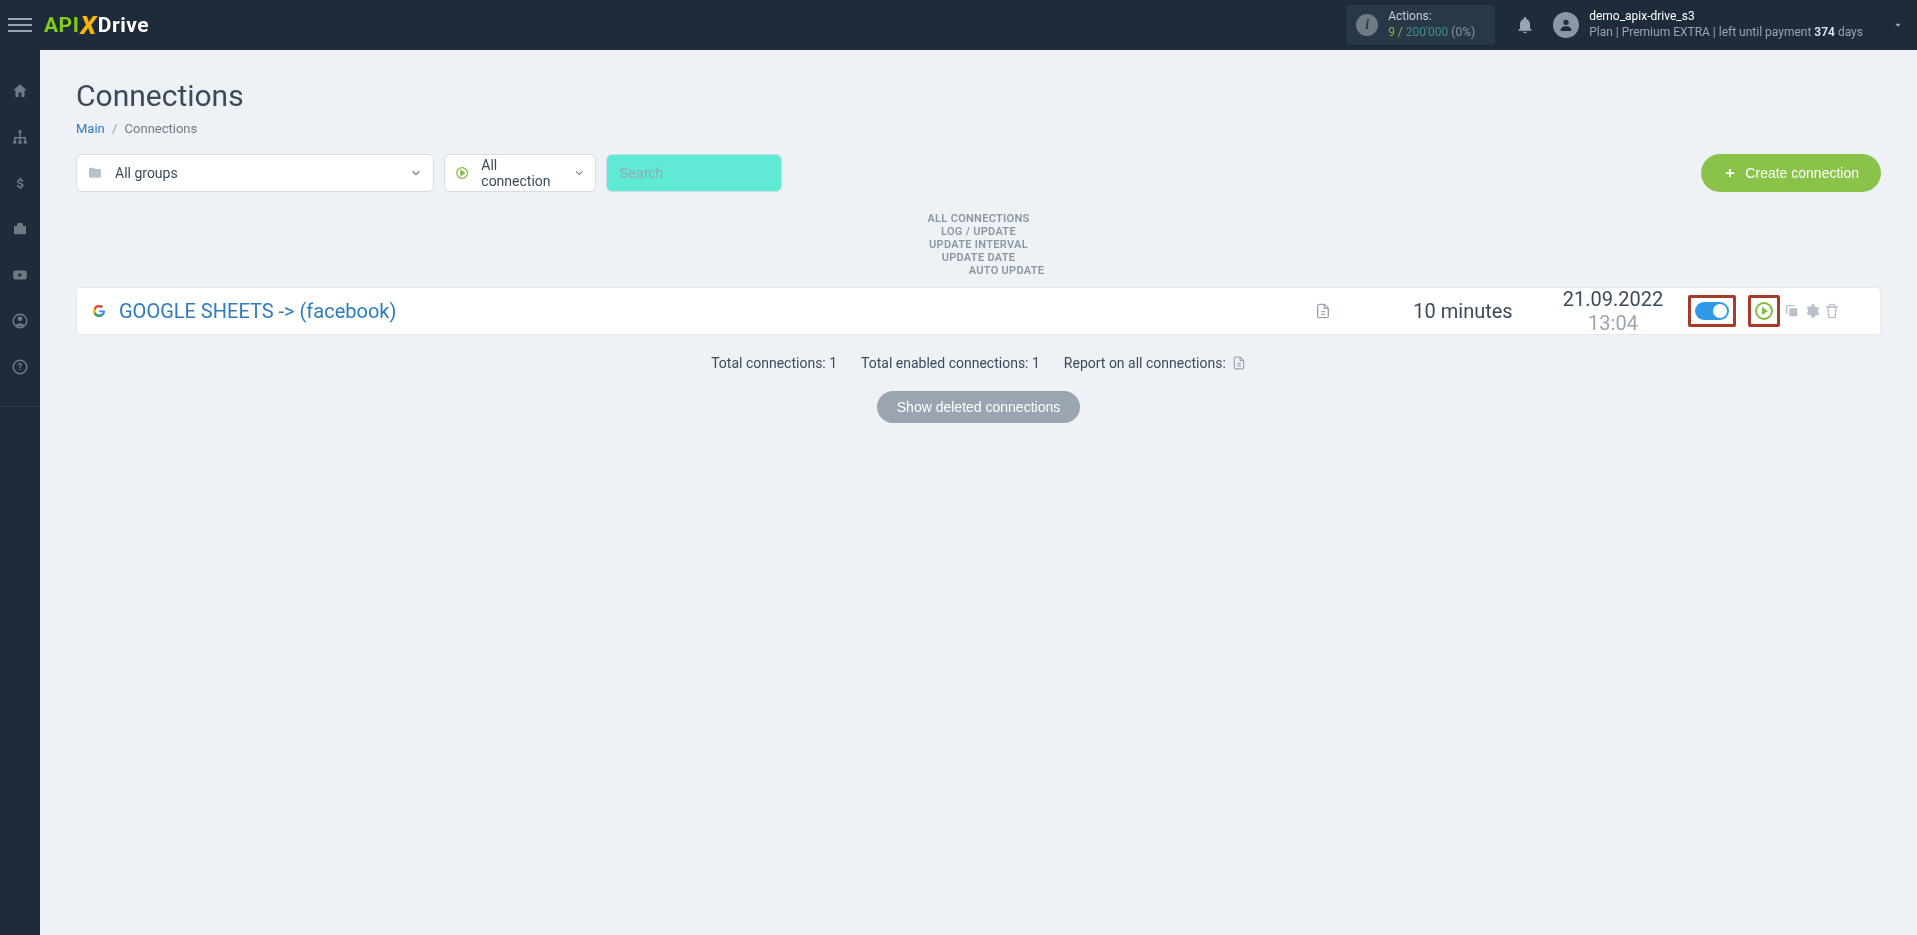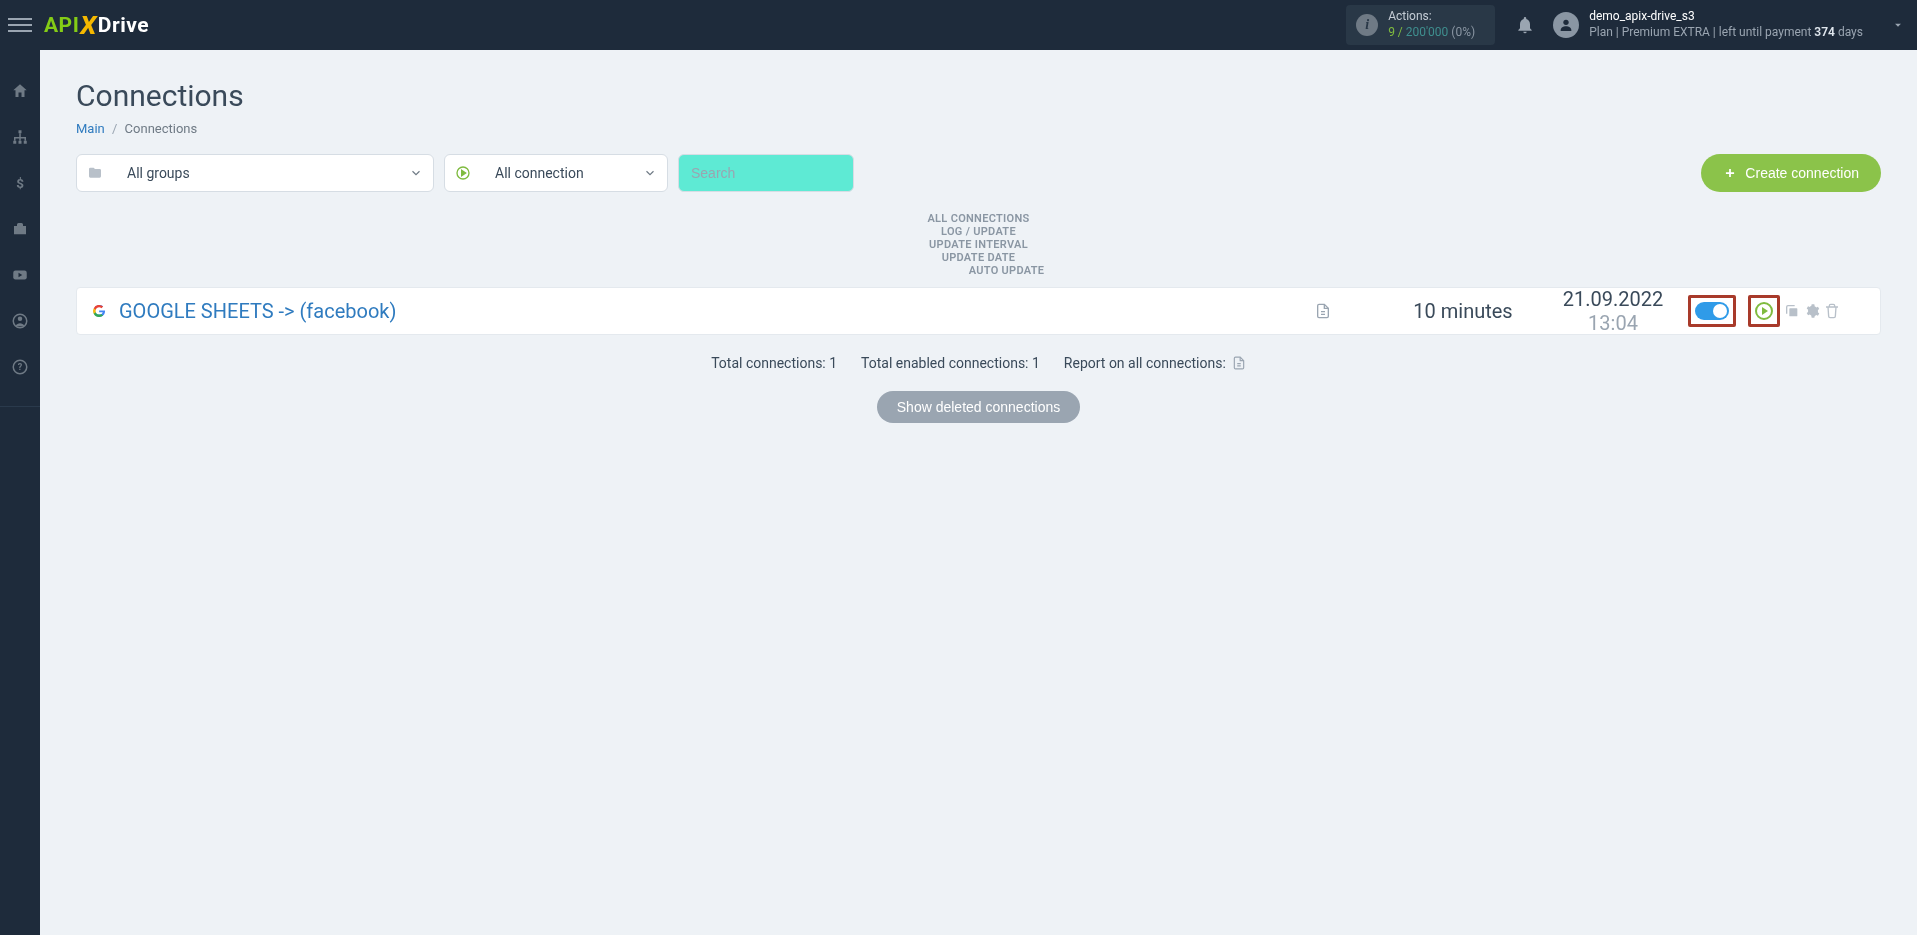--- a/index.html
+++ b/index.html
@@ -37,23 +37,23 @@
 .sidebar .nav-item svg { width: 18px; height: 18px; }
 .sidebar .divider { width: 100%; height: 1px; background: #2a3a4c; margin-top: 6px; }
 
 .main { flex: 1; padding: 28px 36px; overflow: auto; }
 .page-title { font-size: 30px; font-weight: 400; color: #3a4a5a; margin-bottom: 8px; }
 .breadcrumb { font-size: 13px; color: #6f7a85; margin-bottom: 18px; }
 .breadcrumb a { color: #2f7bbf; text-decoration: none; }
 .breadcrumb .sep { margin: 0 4px; color: #9aa5b1; }
 
 .toolbar { display: flex; align-items: center; gap: 10px; margin-bottom: 20px; }
-.select { background: #fff; border: 1px solid #d6dde4; border-radius: 6px; height: 38px; display: flex; align-items: center; padding: 0 10px; gap: 24px; cursor: pointer; font-size: 14px; color: #3a4a5a; }
+.select { background: #fff; border: 1px solid #d6dde4; border-radius: 6px; height: 38px; display: flex; align-items: center; padding: 0 10px; gap: 12px; cursor: pointer; font-size: 14px; color: #3a4a5a; }
 .select.groups { width: 358px; }
-.select.conn { width: 224px; }
+.select.conn { width: 152px; }
 .select .folder-icon { color: #b8c0c9; }
 .select .play-icon { color: #7fbb3f; }
 .select .chev-down { margin-left: auto; color: #6f7a85; }
 .search { background: #5eead4; border: 1px solid #d6dde4; border-radius: 6px; height: 38px; width: 176px; padding: 0 12px; font-size: 14px; color: #3a4a5a; }
 .search::placeholder { color: #9aa5b1; }
 .toolbar-spacer { flex: 1; }
 .create-btn { background: #8bc34a; color: #fff; border: none; border-radius: 20px; height: 38px; padding: 0 22px; display: flex; align-items: center; gap: 8px; font-size: 14px; font-weight: 500; cursor: pointer; }
 
 .table-head { display: flex; align-items: center; font-size: 11px; font-weight: 600; color: #8a96a3; letter-spacing: 0.3px; padding: 0 4px 10px; flex-direction: column; }
 .col-name { flex: 1; }

